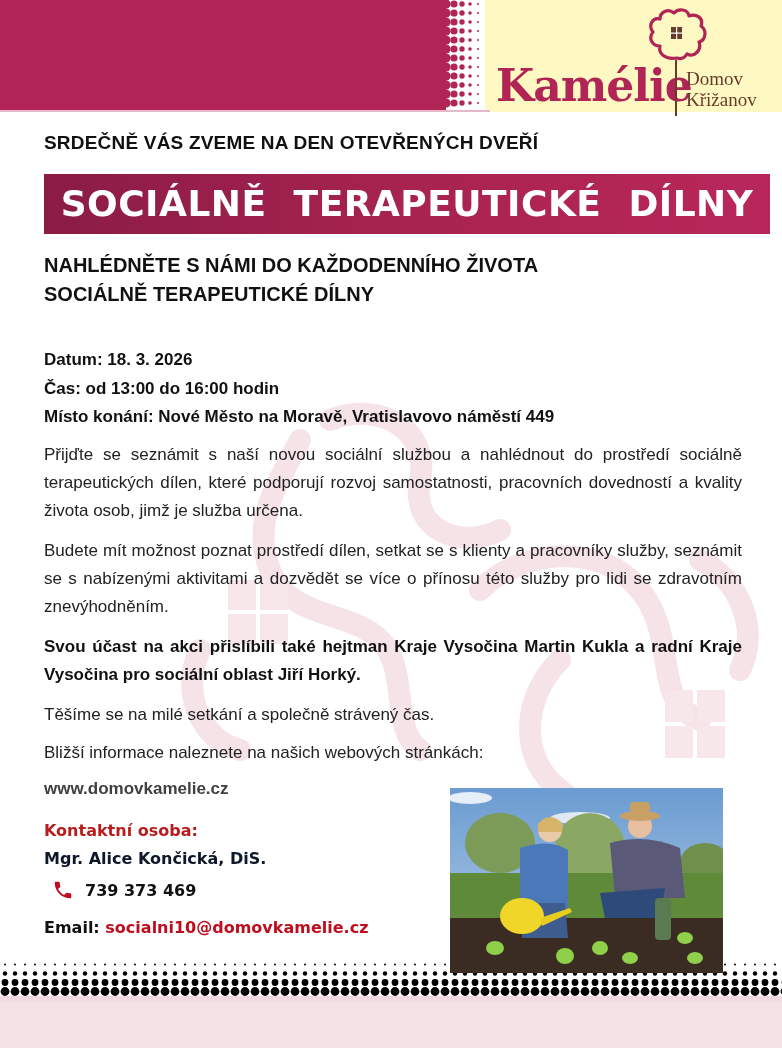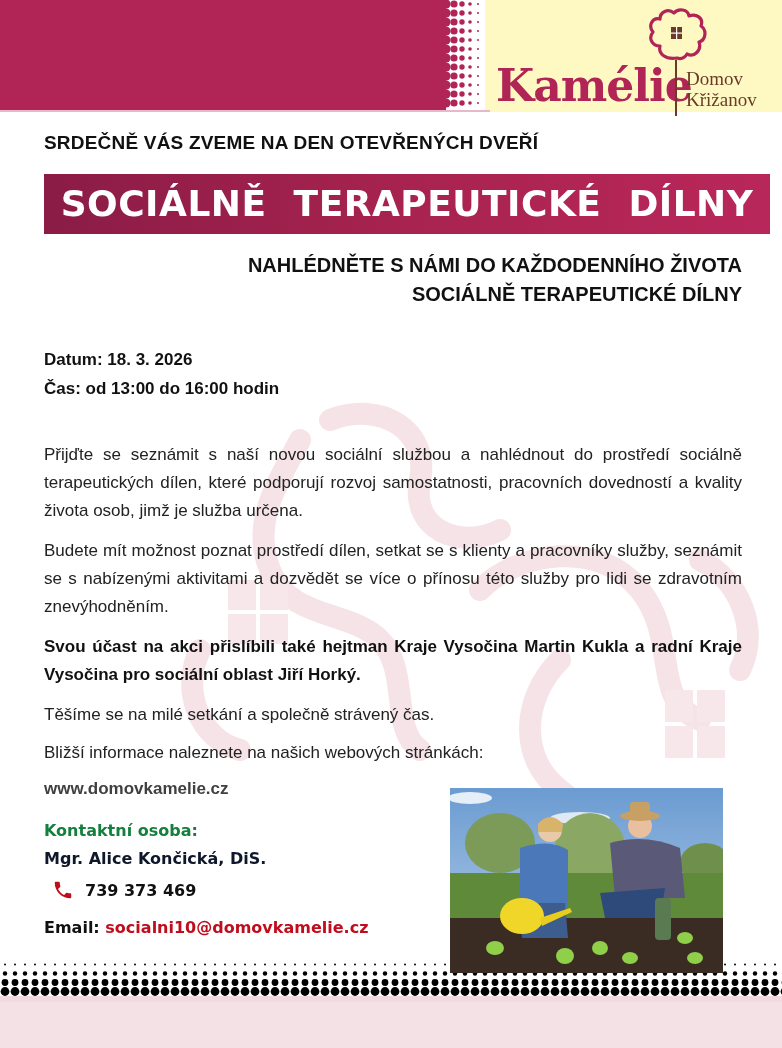--- a/index.html
+++ b/index.html
@@ -24,34 +24,34 @@
     
     .bottom-dots { position: absolute; left: 0; top: 960px; width: 782px; height: 42px; }
     .bottom-band { position: absolute; left: 0; top: 1002px; width: 782px; height: 46px; background: #f3e1e6; }
 
     .content { position: absolute; left: 44px; top: 0; width: 698px; }
 
     .invite { position: absolute; left: 0; top: 132px; width: 698px; font-weight: bold; font-size: 19px; color: #111; letter-spacing: 0.2px; }
     .title-banner { position: absolute; left: 0; top: 174px; width: 726px; height: 60px; background: linear-gradient(90deg, #8a1c46 0%, #a8234f 50%, #b9275a 100%); }
     .title-text { position: absolute; left: 0; top: 0; width: 100%; height: 60px; line-height: 60px; text-align: center; color: #fff; font-family: "DejaVu Sans", sans-serif; font-weight: bold; font-size: 36px; word-spacing: 14px; letter-spacing: 0.5px; }
 
-    .subtitle { position: absolute; left: 0; top: 251px; width: 698px; text-align: right; font-weight: bold; font-size: 20px; line-height: 29px; color: #111; }
+    .subtitle { position: absolute; left: 0; top: 251px; width: 698px; text-align: left; font-weight: bold; font-size: 20px; line-height: 29px; color: #111; }
 
     .details { position: absolute; left: 0; top: 346px; width: 698px; font-weight: bold; font-size: 17px; line-height: 28.5px; color: #111; }
 
     .para { position: absolute; left: 0; width: 698px; font-size: 17px; line-height: 28px; color: #222; text-align: justify; }
     .para.bold { font-weight: bold; color: #111; }
     .p1 { top: 441px; }
     .p2 { top: 537px; }
     .p3 { top: 633px; }
     .p4 { top: 701px; text-align: left; }
     .p5 { top: 739px; text-align: left; }
 
     .web { position: absolute; left: 0; top: 779px; font-family: Liberation Sans, sans-serif; font-weight: bold; font-size: 17px; color: #404040; }
-    .contact-label { position: absolute; left: 0; top: 821px; font-family: "DejaVu Sans", sans-serif; font-weight: bold; font-size: 16px; color: #15803d; }
+    .contact-label { position: absolute; left: 0; top: 821px; font-family: "DejaVu Sans", sans-serif; font-weight: bold; font-size: 16px; color: #b91c1c; }
     .contact-name { position: absolute; left: 0; top: 849px; font-family: "DejaVu Sans", sans-serif; font-weight: bold; font-size: 16px; color: #0f172a; }
     .phone-row { position: absolute; left: 8px; top: 879px; display: flex; align-items: center; gap: 11px; }
     .phone-icon { width: 22px; height: 22px; }
     .phone-num { font-family: "DejaVu Sans", sans-serif; font-weight: bold; font-size: 16px; color: #111; }
     .email-row { position: absolute; left: 0; top: 918px; font-family: "DejaVu Sans", sans-serif; font-weight: bold; font-size: 16px; color: #111; }
     .email-link { color: #c00d1e; }
 
     .photo { position: absolute; left: 450px; top: 788px; width: 273px; height: 185px; overflow: hidden; }
   </style>
 </head>
@@ -207,20 +207,21 @@
   </div>
 
   <div class="subtitle">
     <div>NAHLÉDNĚTE S NÁMI DO KAŽDODENNÍHO ŽIVOTA</div>
     <div>SOCIÁLNĚ TERAPEUTICKÉ DÍLNY</div>
   </div>
 
   <div class="details">
     <div>Datum: 18. 3. 2026</div>
     <div>Čas: od 13:00 do 16:00 hodin</div>
+    <div>Místo konání: Nové Město na Moravě, Vratislavovo náměstí 449</div>
   </div>
 
   <p class="para p1">Přijďte se seznámit s naší novou sociální službou a nahlédnout do prostředí sociálně terapeutických dílen, které podporují rozvoj samostatnosti, pracovních dovedností a kvality života osob, jimž je služba určena.</p>
   <p class="para p2">Budete mít možnost poznat prostředí dílen, setkat se s klienty a pracovníky služby, seznámit se s nabízenými aktivitami a dozvědět se více o přínosu této služby pro lidi se zdravotním znevýhodněním.</p>
   <p class="para bold p3">Svou účast na akci přislíbili také hejtman Kraje Vysočina Martin Kukla a radní Kraje Vysočina pro sociální oblast Jiří Horký.</p>
   <p class="para p4">Těšíme se na milé setkání a společně strávený čas.</p>
   <p class="para p5">Bližší informace naleznete na našich webových stránkách:</p>
 
   <a class="web">www.domovkamelie.cz</a>
 

